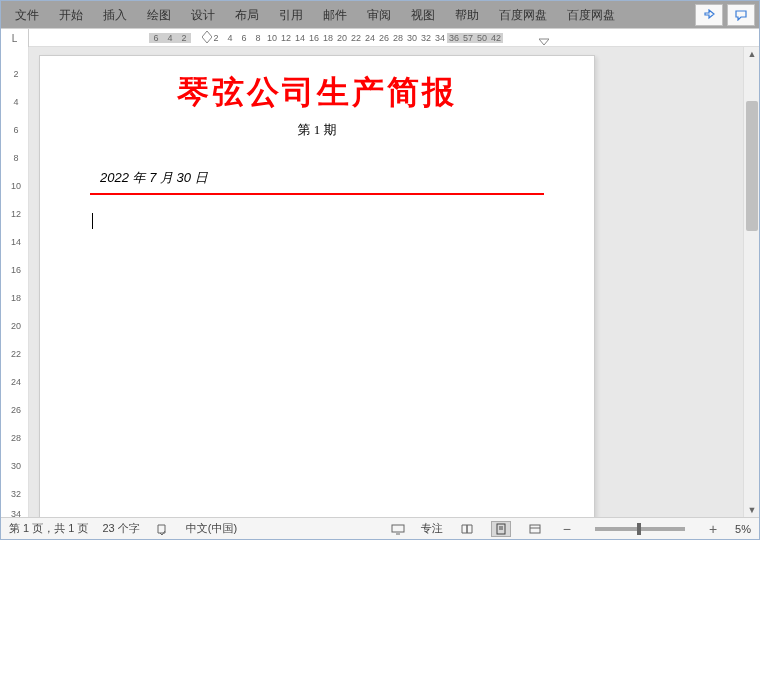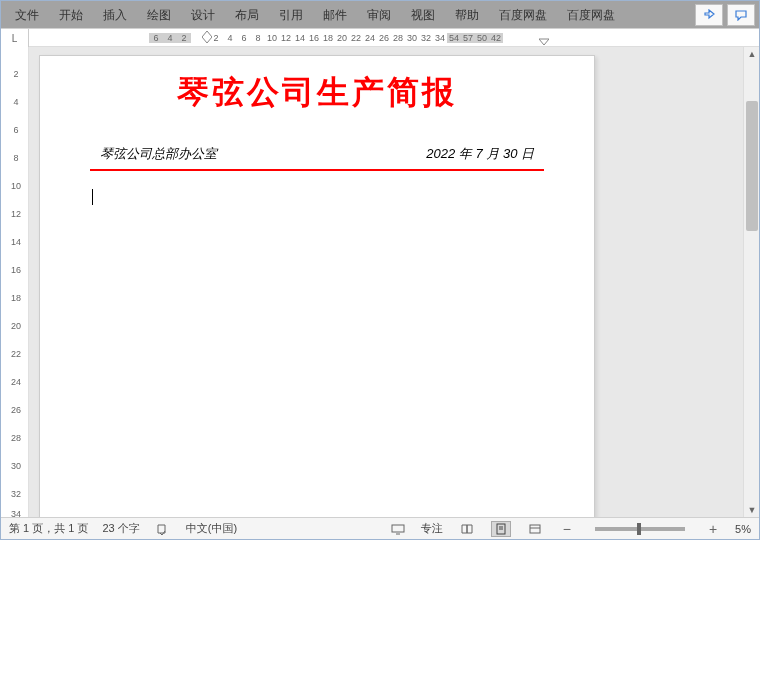--- a/index.html
+++ b/index.html
@@ -88,21 +88,21 @@
       <span class="tick">16</span>
       <span class="tick">18</span>
       <span class="tick">20</span>
       <span class="tick">22</span>
       <span class="tick">24</span>
       <span class="tick">26</span>
       <span class="tick">28</span>
       <span class="tick">30</span>
       <span class="tick">32</span>
       <span class="tick">34</span>
-      <span class="tick dark">54</span>
+      <span class="tick dark">36</span>
       <span class="tick dark">57</span>
       <span class="tick dark">50</span>
       <span class="tick dark">42</span>
       <div class="ruler-marker" style="left:173px">
         <svg viewBox="0 0 10 14">
             <path d="M5 0 L10 6 L5 12 L0 6 Z" fill="#fff" stroke="#888"></path>
           </svg>
       </div>
       <div class="ruler-marker" style="left:510px">
         <svg viewBox="0 0 10 14">
@@ -128,22 +128,22 @@
       <span class="vtick" style="top:330px">24</span>
       <span class="vtick" style="top:358px">26</span>
       <span class="vtick" style="top:386px">28</span>
       <span class="vtick" style="top:414px">30</span>
       <span class="vtick" style="top:442px">32</span>
       <span class="vtick" style="top:462px">34</span>
     </div>
     <div class="page-view">
       <div class="page">
         <div class="doc-title">琴弦公司生产简报</div>
+        <div class="doc-issue">第 1 期</div>
         <div class="doc-info">
-          <span>琴弦公司总部办公室</span>
           <span>2022 年 7 月 30 日</span>
         </div>
         <hr class="doc-hr">
         <div class="cursor-line"></div>
       </div>
     </div>
   </div>
 
   <div class="scroll-v">
     <div class="arrow" style="top:2px">▲</div>

